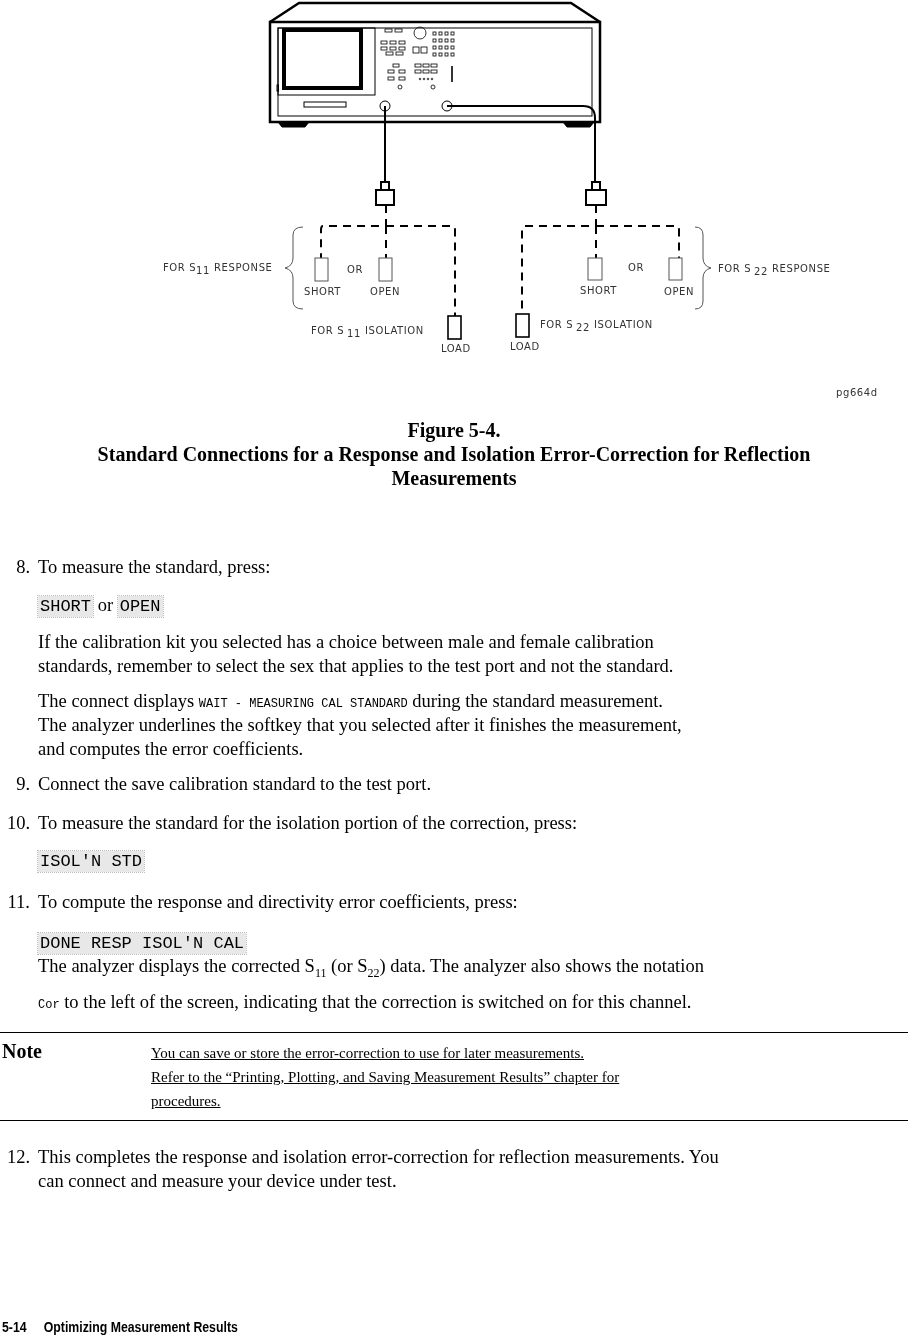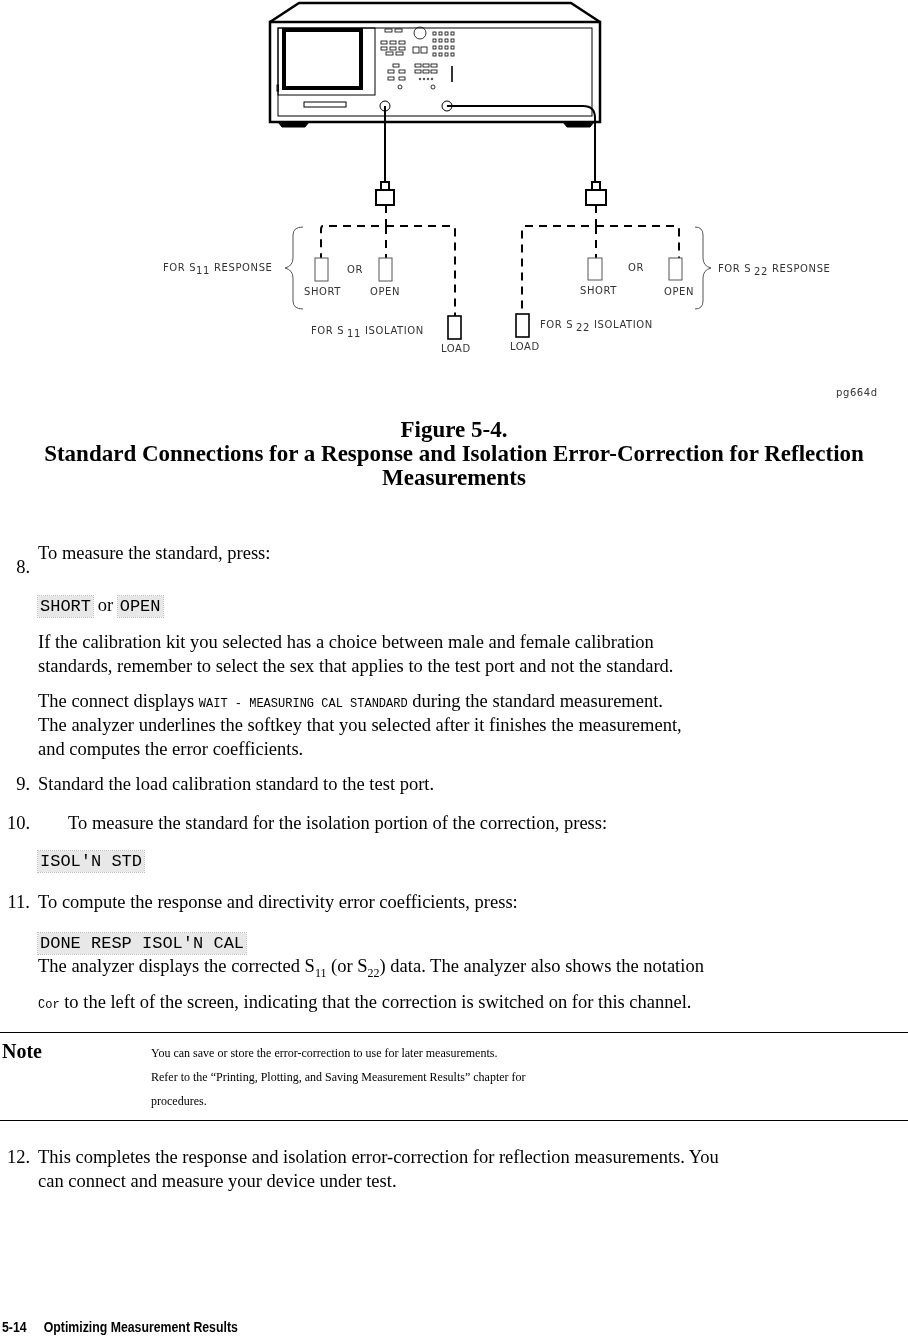--- a/index.html
+++ b/index.html
@@ -1,29 +1,29 @@
 <!DOCTYPE html>
 <html><head>
 <meta charset="utf-8">
 <style>
   html, body { margin:0; padding:0; background:#fff; }
   body { width:908px; height:1338px; position:relative; overflow:hidden; color:#000;
          font-family:"Liberation Serif", "DejaVu Serif", serif; }
   #figure { position:absolute; left:0; top:0; width:908px; height:410px; }
   .diag-text { font-family:"DejaVu Sans", sans-serif; font-size:10px; fill:#333; letter-spacing:0.6px; }
-  .caption { position:absolute; left:0; width:908px; text-align:center; font-weight:bold; font-size:23px; line-height:24px; }
+  .caption { position:absolute; left:0; width:908px; text-align:center; font-weight:bold; font-size:20px; line-height:24px; }
   .para { position:absolute; left:38px; font-size:18.5px; line-height:24px; white-space:nowrap; }
   .num { position:absolute; font-size:18.5px; line-height:24px; text-align:right; width:30px; }
   .key { font-family:"Liberation Mono", "DejaVu Sans Mono", monospace; font-size:17px;
          background-color:#e8e8e8; background-image:radial-gradient(#b8b8b8 0.6px, transparent 0.7px);
          background-size:2px 2px; outline:1px dotted #bbb; padding:1px 2px; }
   .mono { font-family:"Liberation Mono", "DejaVu Sans Mono", monospace; font-size:12px; }
   .rule { position:absolute; left:0; width:908px; height:1px; background:#000; }
   .note-label { position:absolute; left:2px; top:1040px; font-weight:bold; font-size:20px; }
-  .note-body { position:absolute; left:151px; font-size:12px; line-height:24px; white-space:nowrap; }
+  .note-body { position:absolute; left:151px; font-size:15px; line-height:24px; white-space:nowrap;text-decoration:underline; }
   .footer { position:absolute; left:2px; top:1318px; font-family:"Liberation Sans", sans-serif; font-weight:bold; font-size:15px; transform:scaleX(0.82); transform-origin:left; white-space:nowrap; }
   sub { font-size:12px; }
 </style>
 </head>
 <body>
 
 <svg id="figure" viewBox="0 0 908 410" xmlns="http://www.w3.org/2000/svg">
 
   <g fill="none" stroke="#000">
     <path d="M270,22 L299,3 L571,3 L600,22" stroke-width="2.5"></path>
@@ -143,37 +143,37 @@
   <text class="diag-text" x="664" y="295">OPEN</text>
   <text class="diag-text" x="718" y="272"><tspan>FOR S</tspan><tspan dy="3" dx="3">22</tspan><tspan dy="-3" dx="4">RESPONSE</tspan></text>
   <text class="diag-text" x="836" y="396">pg664d</text>
 </svg>
 
 <div class="caption" style="top:418px;">Figure 5-4.</div>
 <div class="caption" style="top:442px;">Standard Connections for a Response and Isolation Error-Correction for Reflection</div>
 <div class="caption" style="top:466px;">Measurements</div>
 
 <div class="num" style="left:0; top:555px;">8.</div>
-<div class="para" style="top:541px;">To measure the standard, press:</div>
+<div class="para" style="top:555px;">To measure the standard, press:</div>
 <div class="para" style="top:593px;">
   <span class="key">SHORT</span>
   <span>or</span>
   <span class="key">OPEN</span>
 </div>
 <div class="para" style="top:630px;">If the calibration kit you selected has a choice between male and female calibration</div>
 <div class="para" style="top:654px;">standards, remember to select the sex that applies to the test port and not the standard.</div>
 <div class="para" style="top:689px;"><span>The connect displays </span><span class="mono">WAIT - MEASURING CAL STANDARD</span><span> during the standard measurement.</span></div>
 <div class="para" style="top:713px;">The analyzer underlines the softkey that you selected after it finishes the measurement,</div>
 <div class="para" style="top:737px;">and computes the error coefficients.</div>
 
 <div class="num" style="left:0; top:772px;">9.</div>
-<div class="para" style="top:772px;">Standard the load calibration standard to the test port.</div>
+<div class="para" style="top:772px;">Connect the save calibration standard to the test port.</div>
 
 <div class="num" style="left:0; top:811px;">10.</div>
-<div class="para" style="top:811px;margin-left:30px;">To measure the standard for the isolation portion of the correction, press:</div>
+<div class="para" style="top:811px;">To measure the standard for the isolation portion of the correction, press:</div>
 <div class="para" style="top:848px;">
   <span class="key">ISOL'N STD</span>
 </div>
 
 <div class="num" style="left:0; top:890px;">11.</div>
 <div class="para" style="top:890px;">To compute the response and directivity error coefficients, press:</div>
 <div class="para" style="top:930px;">
   <span class="key">DONE RESP ISOL'N CAL</span>
 </div>
 <div class="para" style="top:954px;text-align:right;"><span>The analyzer displays the corrected S</span><sub>11</sub><span> (or S</span><sub>22</sub><span>) data.  The analyzer also shows the notation</span></div>

